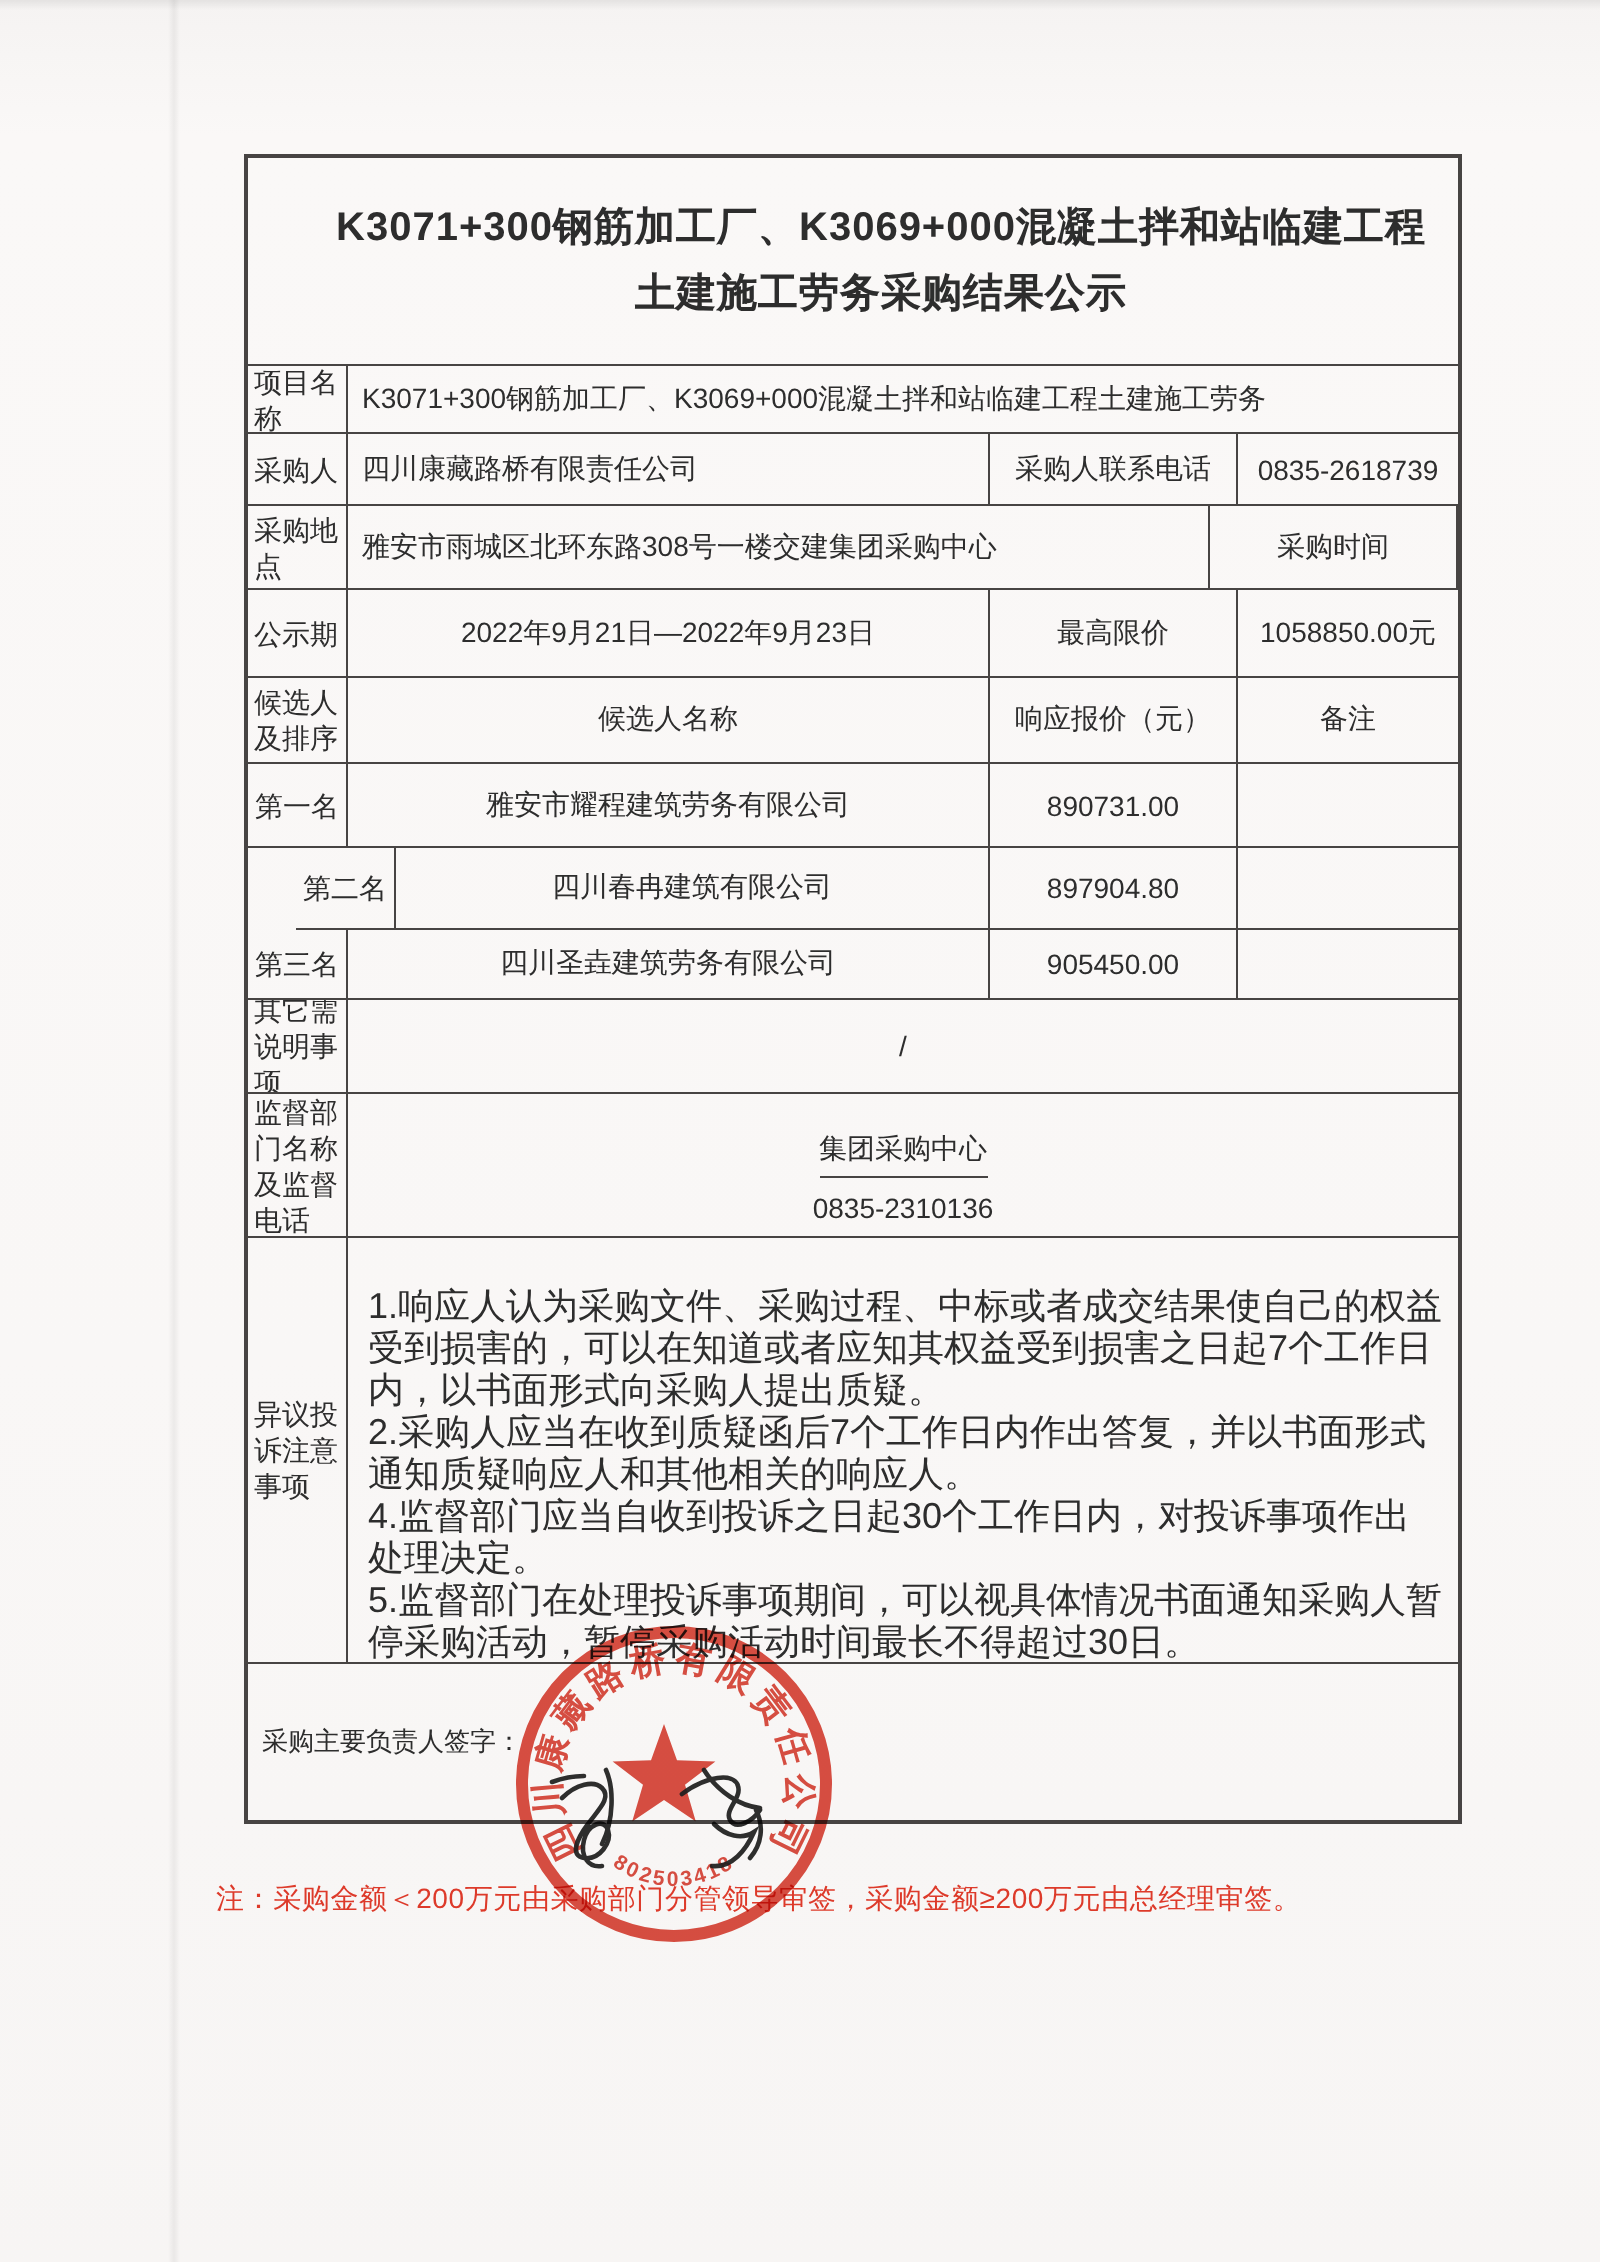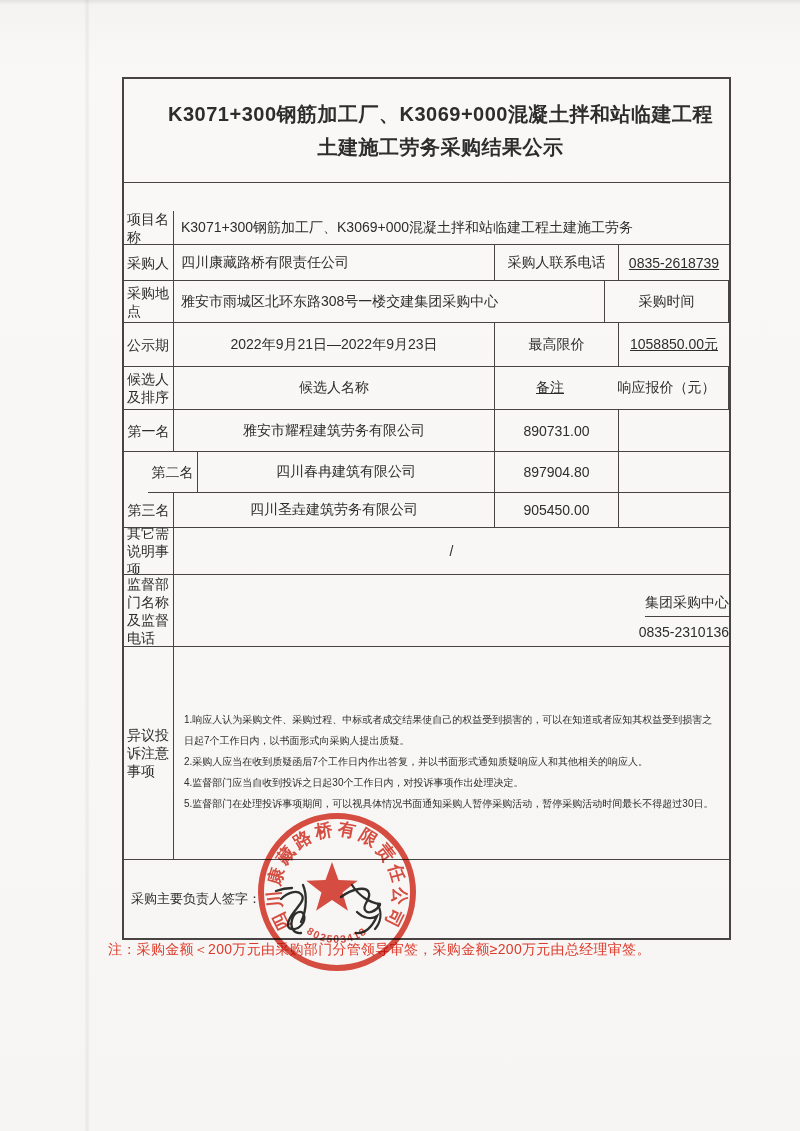--- a/index.html
+++ b/index.html
@@ -14,49 +14,49 @@
     background:linear-gradient(180deg,rgba(0,0,0,0.07),rgba(0,0,0,0));}
 
   .doc-table{position:absolute;left:122px;top:77px;width:609px;border:2px solid #474443;box-sizing:border-box;}
   .trow{display:flex;border-bottom:1.6px solid #474443;box-sizing:border-box;}
   .trow:last-child{border-bottom:none;}
   .cell{box-sizing:border-box;display:flex;align-items:center;font-size:14px;overflow:hidden;}
   .cl{flex:0 0 50px;border-right:1.6px solid #474443;padding:2px 2px 2px 3px;line-height:18px;word-break:break-all;}
   .cl.rank{justify-content:center;padding:0;}
   .cmain{flex:1 1 auto;border-right:1.6px solid #474443;}
   .c3{flex:0 0 124px;border-right:1.6px solid #474443;justify-content:center;text-align:center;}
-  .c4{flex:0 0 110px;justify-content:center;text-align:center;text-decoration:underline;}
+  .c4{flex:0 0 110px;justify-content:center;text-align:center;}
   .cspan{flex:1 1 auto;}
   .left{padding-left:7px;}
   .center{justify-content:center;text-align:center;}
 
   .r-title{height:104px;padding-left:28px;}
-  .r-project{height:34px;margin-top:28px;}
+  .r-project{height:34px;}
   .r-purchaser{height:36px;}
   .r-location{height:42px;}
   .r-period{height:44px;}
   .r-candhead{height:43px;}
   .r-cand1{height:42px;}
   .r-cand2{height:41px;margin-left:24px;}
   .r-cand3{height:35px;}
   .r-other{height:47px;}
   .r-superv{height:72px;}
   .r-objection{height:213px;}
   .r-sign{height:78px;}
 
   .title-cell{flex:1;flex-direction:column;justify-content:center;font-size:20px;font-weight:700;
     line-height:33px;letter-spacing:0.5px;text-align:center;}
 
-  .superv-stack{flex:1;flex-direction:column;align-items:flex-end;padding:0;margin-top:14px;}
+  .superv-stack{flex:1;flex-direction:column;align-items:center;padding:0;margin-top:14px;}
   .superv-sub{height:34px;display:flex;align-items:center;justify-content:center;font-size:14px;}
   .superv-sub.first{border-bottom:1.6px solid #474443;}
   .superv-sub.second{height:36px;}
 
   .objection-cell{align-items:flex-start;padding:24px 8px 4px 10px;}
-  .objection-text{font-size:10px;line-height:21px;margin-top:38px;}
+  .objection-text{font-size:18px;line-height:21px;}
   .objection-text p{margin:0;}
 
   .sign-cell{flex:1;padding-left:7px;font-size:13px;}
 
   .footnote{position:absolute;left:108px;top:941px;width:640px;font-size:14px;
     letter-spacing:0.3px;color:#dd3a2a;}
 
   .overlay-svg{position:absolute;left:0;top:0;width:800px;height:1131px;pointer-events:none;
     mix-blend-mode:multiply;}
   .stamp-ink{opacity:0.88;}
@@ -98,22 +98,22 @@
     <div class="trow r-period">
       <div class="cell cl">公示期</div>
       <div class="cell cmain center">2022年9月21日—2022年9月23日</div>
       <div class="cell c3">最高限价</div>
       <div class="cell c4">1058850.00元</div>
     </div>
 
     <div class="trow r-candhead">
       <div class="cell cl">候选人及排序</div>
       <div class="cell cmain center">候选人名称</div>
+      <div class="cell c3">响应报价（元）</div>
       <div class="cell c4">备注</div>
-      <div class="cell c3">响应报价（元）</div>
     </div>
 
     <div class="trow r-cand1">
       <div class="cell cl rank">第一名</div>
       <div class="cell cmain center">雅安市耀程建筑劳务有限公司</div>
       <div class="cell c3">890731.00</div>
       <div class="cell c4"></div>
     </div>
 
     <div class="trow r-cand2">

